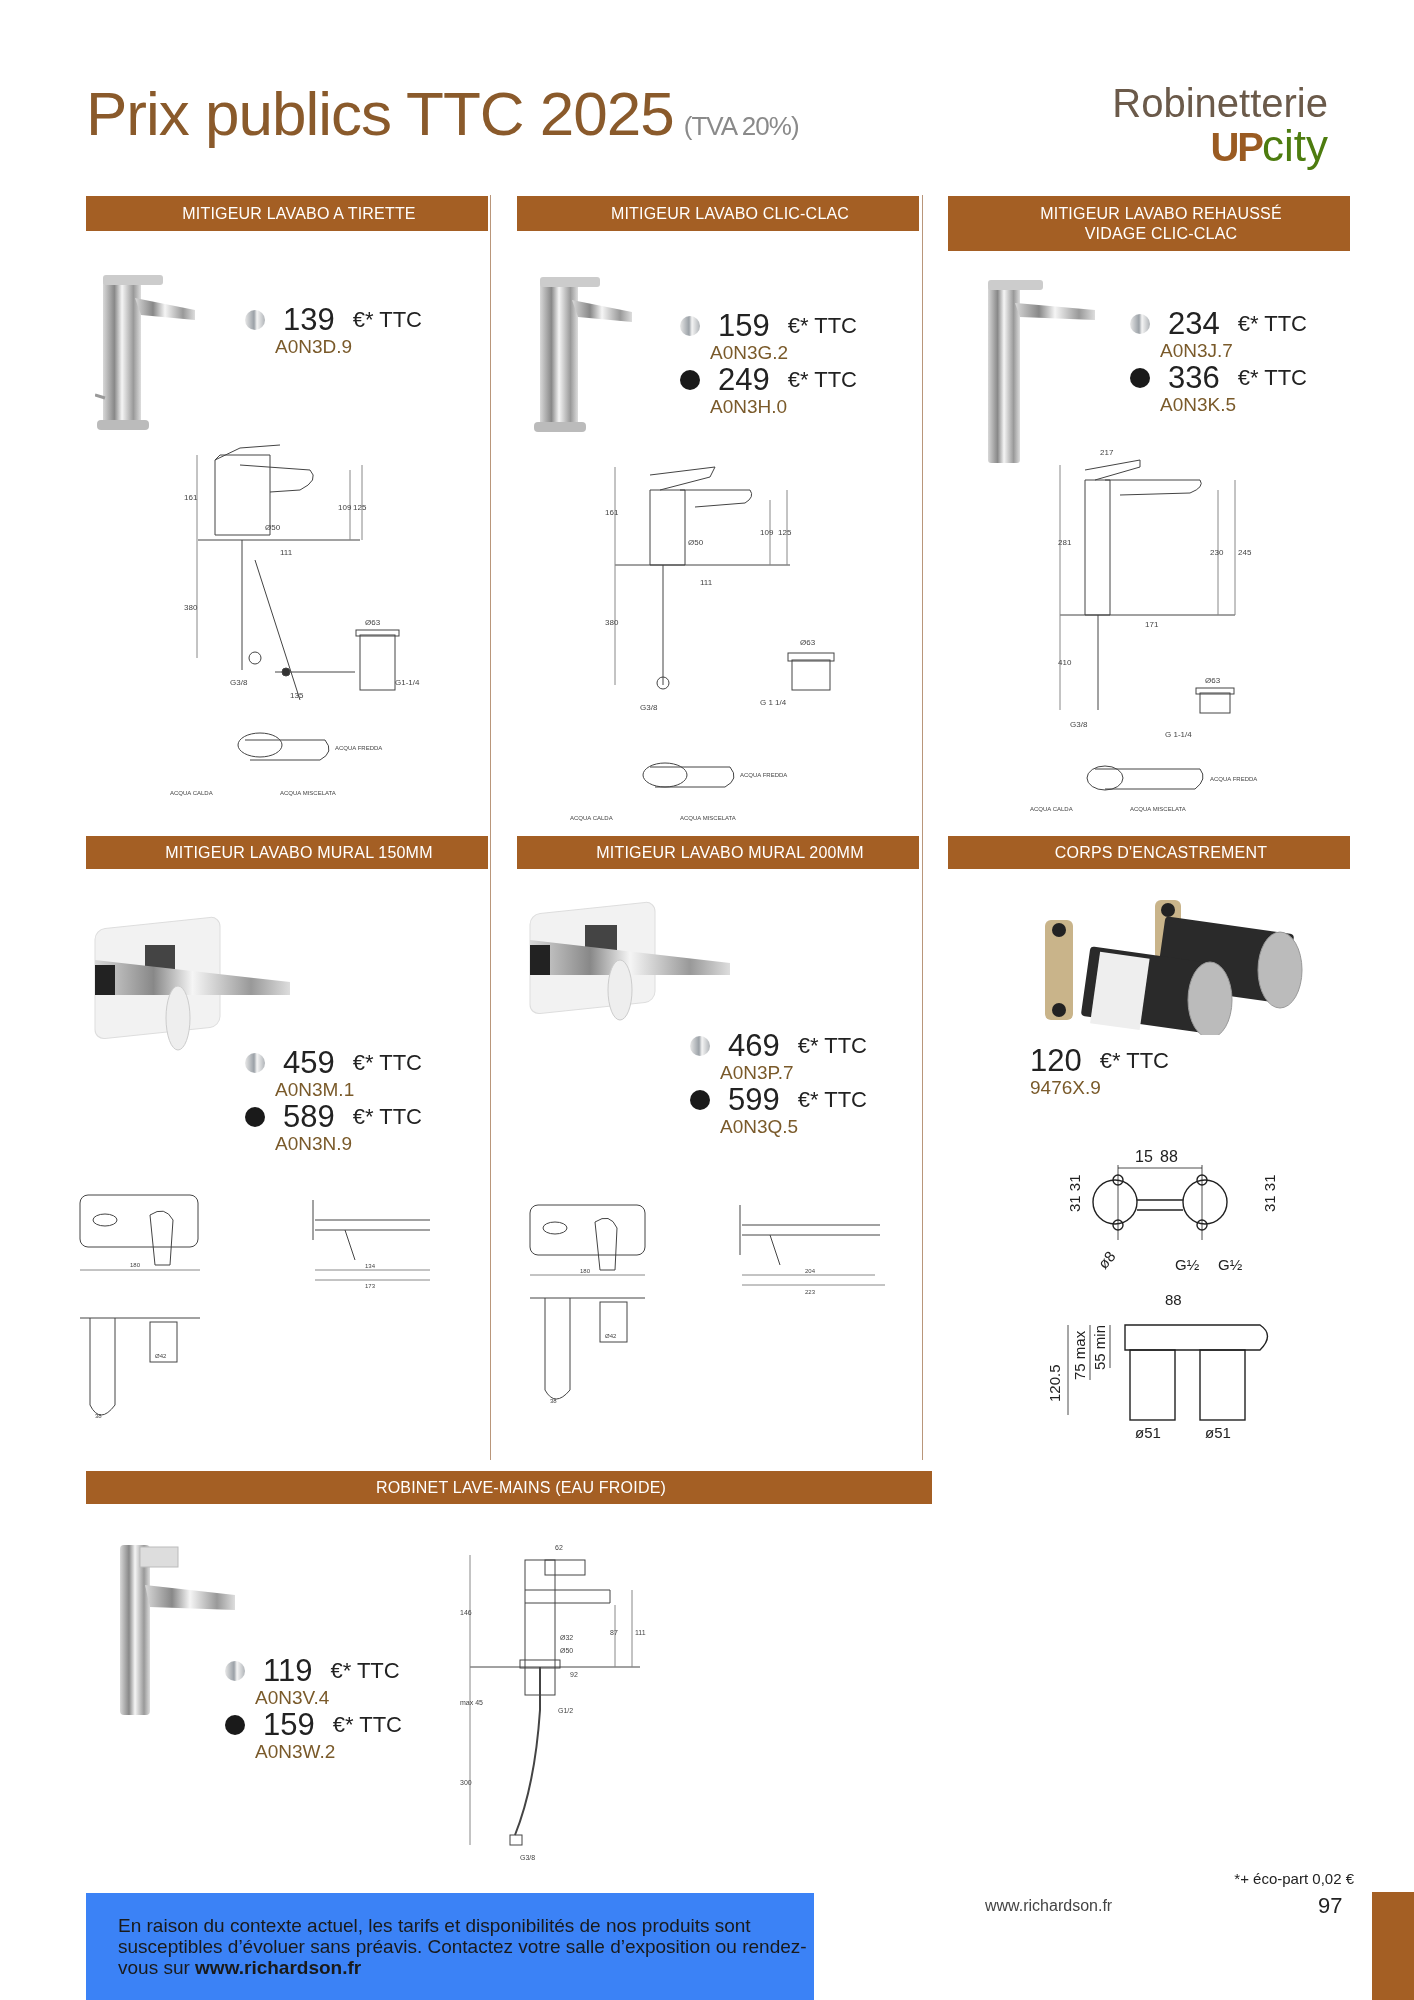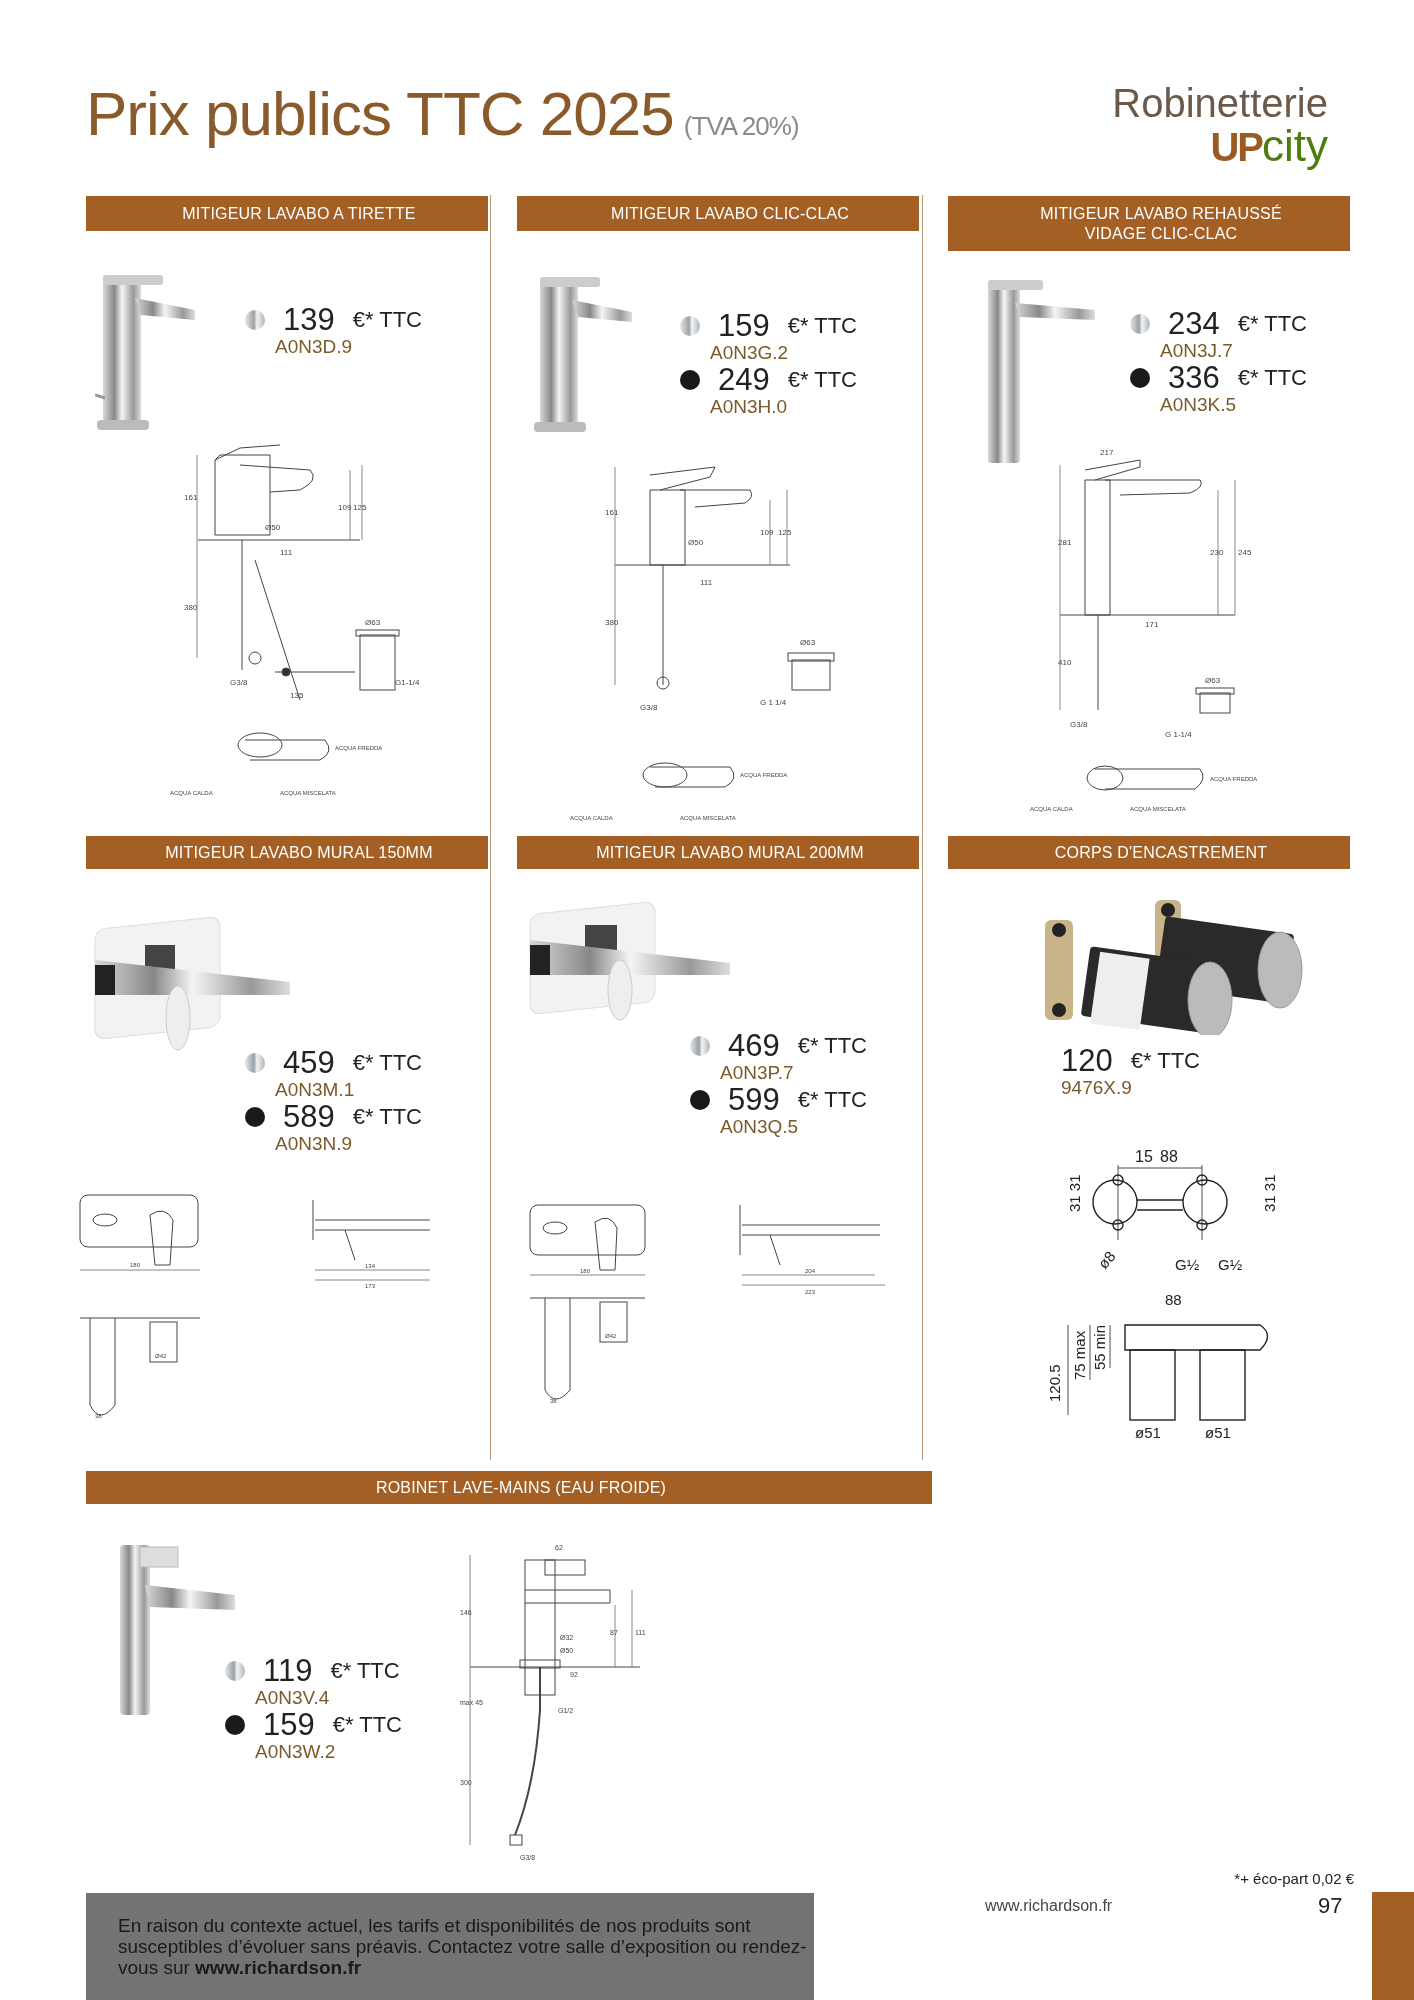--- a/index.html
+++ b/index.html
@@ -16,21 +16,21 @@
   .vline { background:#b9967a; width:1px; }
   .price { display:flex; align-items:center; gap:18px; }
   .price .num { font-size:31px; color:#222; line-height:32px; }
   .price .eur { font-size:22px; color:#222; }
   .ref { font-size:19px; color:#7a5a2a; margin-left:30px; line-height:22px; }
   .dot { width:20px; height:20px; border-radius:50%; display:inline-block; flex:none; }
   .dot.chrome { background:linear-gradient(90deg,#e8e8e8 0%,#9aa0a6 45%,#f4f4f4 60%,#b0b4b8 100%); }
   .dot.black { background:#1a1a1a; }
   .faucet { position:absolute; }
   .drawing { position:absolute; }
-  .notice { left:86px; top:1893px; width:728px; height:107px; background:#737373; }
+  .notice { left:86px; top:1893px; width:728px; height:107px; background:#3b82f6; }
   .notice p { margin:22px 0 0 32px; font-size:19px; line-height:21px; color:#1a1a1a; }
   .notice b { font-weight:700; }
   .eco { right:60px; top:1870px; font-size:15px; color:#222; }
   .site { left:985px; top:1897px; font-size:16px; color:#444; }
   .pagenum { left:1318px; top:1893px; font-size:22px; color:#222; }
   .tab { left:1372px; top:1892px; width:42px; height:108px; background:#a45f24; }
   svg text { font-family:"Liberation Sans", sans-serif; }
 </style>
 </head>
 <body>
@@ -294,21 +294,21 @@
     <rect x="115" y="5" width="26" height="60" fill="#c9b48a" rx="6"></rect>
   <circle cx="19" cy="35" r="7" fill="#222"></circle>
     <circle cx="19" cy="115" r="7" fill="#222"></circle>
     <circle cx="128" cy="15" r="7" fill="#222"></circle>
   <rect x="120" y="30" width="130" height="70" fill="#2a2a2a" rx="4" transform="rotate(8 185 65)"></rect>
   <ellipse cx="240" cy="75" rx="22" ry="38" fill="#bbb" stroke="#999"></ellipse>
   <rect x="45" y="60" width="130" height="70" fill="#2a2a2a" rx="4" transform="rotate(8 110 95)"></rect>
   <rect x="55" y="60" width="50" height="72" fill="#eee" transform="rotate(8 80 95)"></rect>
   <ellipse cx="170" cy="105" rx="22" ry="38" fill="#bbb" stroke="#999"></ellipse>
 </svg>
-<div class="abs" style="left:1061px; top:1045px;">
+<div class="abs" style="left:1030px; top:1045px;">
   <div class="price">
       <span class="num">120</span>
       <span class="eur">€* TTC</span>
     </div>
   <div class="ref" style="margin-left:0;">9476X.9</div>
 </div>
 <svg class="drawing" style="left:1020px; top:1140px;" width="270" height="300" viewBox="0 0 270 300" fill="none" stroke="#222" stroke-width="1.4">
   <circle cx="95" cy="62" r="22"></circle>
     <circle cx="185" cy="62" r="22"></circle>
     <path d="M117 60 L163 60"></path>

